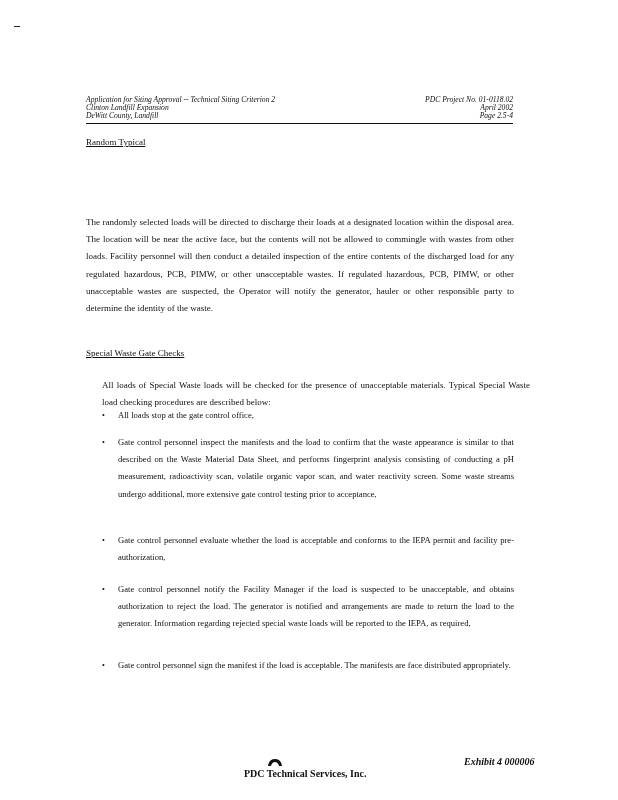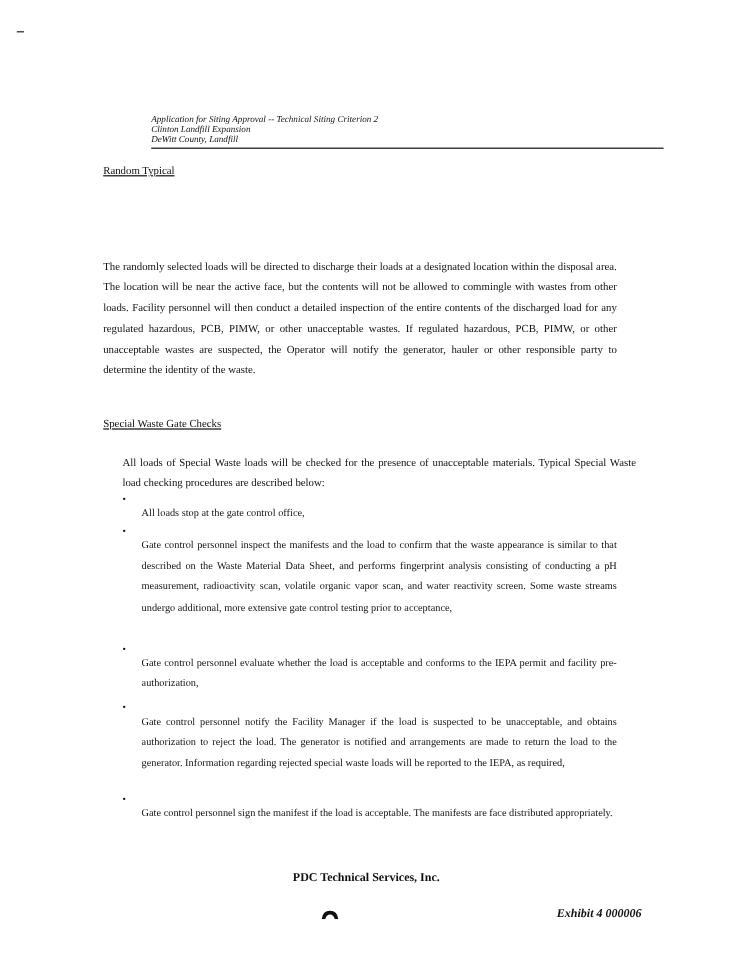--- a/index.html
+++ b/index.html
@@ -2,50 +2,55 @@
 <html><head>
 <meta charset="utf-8">
 <style>
   html, body { margin: 0; padding: 0; background: #ffffff; }
   body { width: 618px; height: 800px; position: relative; overflow: hidden;
          font-family: "Liberation Serif", "DejaVu Serif", serif; color: #111; }
   .page { position: absolute; left: 0; top: 0; width: 618px; height: 800px; background: #fff; }
   .corner-mark { position: absolute; left: 14px; top: 26px; width: 6px; height: 1px; background: #222; }
 
   .header { position: absolute; left: 86px; top: 96px; width: 427px;
-            border-bottom: 1px solid #111; padding-bottom: 1px; margin-left: 40px; }
+            border-bottom: 1px solid #111; padding-bottom: 1px; }
   .header-left { position: absolute; left: 0; top: 0; font-style: italic; font-size: 7.6px; line-height: 8.2px; }
   .header-right { position: absolute; right: 0; top: 0; text-align: right; font-style: italic; font-size: 7.6px; line-height: 8.2px; }
   .header-left div, .header-right div { white-space: nowrap; }
   .header { height: 26px; }
 
   .section-heading { position: absolute; left: 86px; font-size: 9px; text-decoration: underline; white-space: nowrap; }
   .para { position: absolute; left: 86px; width: 428px; font-size: 9px; line-height: 17.2px;
           text-align: justify; }
 
   .bullet-list { position: absolute; left: 86px; width: 428px; margin: 0; padding: 0; list-style: none; }
   .bullet { position: absolute; left: 0; width: 428px; font-size: 8.6px; line-height: 17.2px; }
   .bullet-dot { position: absolute; left: 16px; top: 0; font-size: 8px; }
-  .bullet-text { display: block; margin-left: 32px; text-align: justify; margin-top: 12px; }
+  .bullet-text { display: block; margin-left: 32px; text-align: justify; }
 
-  .footer-company { position: absolute; left: 244px; top: 726px; font-size: 10px; font-weight: bold; white-space: nowrap; text-align: right; }
+  .footer-company { position: absolute; left: 244px; top: 768px; font-size: 10px; font-weight: bold; white-space: nowrap; text-align: right; }
   .footer-logo { position: absolute; left: 267px; top: 758px; width: 16px; height: 8px; }
   .footer-exhibit { position: absolute; left: 464px; top: 756px; font-size: 10px; font-weight: bold; font-style: italic; white-space: nowrap; }
 </style>
 </head>
 <body>
 
 <div class="page">
   <div class="corner-mark"></div>
 
   <div class="header">
     <div class="header-left">
       <div>Application for Siting Approval -- Technical Siting Criterion 2</div>
       <div>Clinton Landfill Expansion</div>
       <div>DeWitt County, Landfill</div>
+    </div>
+    <div class="header-right">
+      <div>PDC Project No. 01-0118.02</div>
+      <div>April 2002</div>
+      <div>Page 2.5-4</div>
     </div>
   </div>
 
   <div class="section-heading" style="top:137px;">Random Typical</div>
 
 
   <p class="para" style="top:214px; margin:0;">The randomly selected loads will be directed to discharge their loads at a designated location within the disposal area.  The location will be near the active face, but the contents will not be allowed to commingle with wastes from other loads.  Facility personnel will then conduct a detailed inspection of the entire contents of the discharged load for any regulated hazardous, PCB, PIMW, or other unacceptable wastes.  If regulated hazardous, PCB, PIMW, or other unacceptable wastes are suspected, the Operator will notify the generator, hauler or other responsible party to determine the identity of the waste.</p>
 
   <div class="section-heading" style="top:348px;">Special Waste Gate Checks</div>
 

